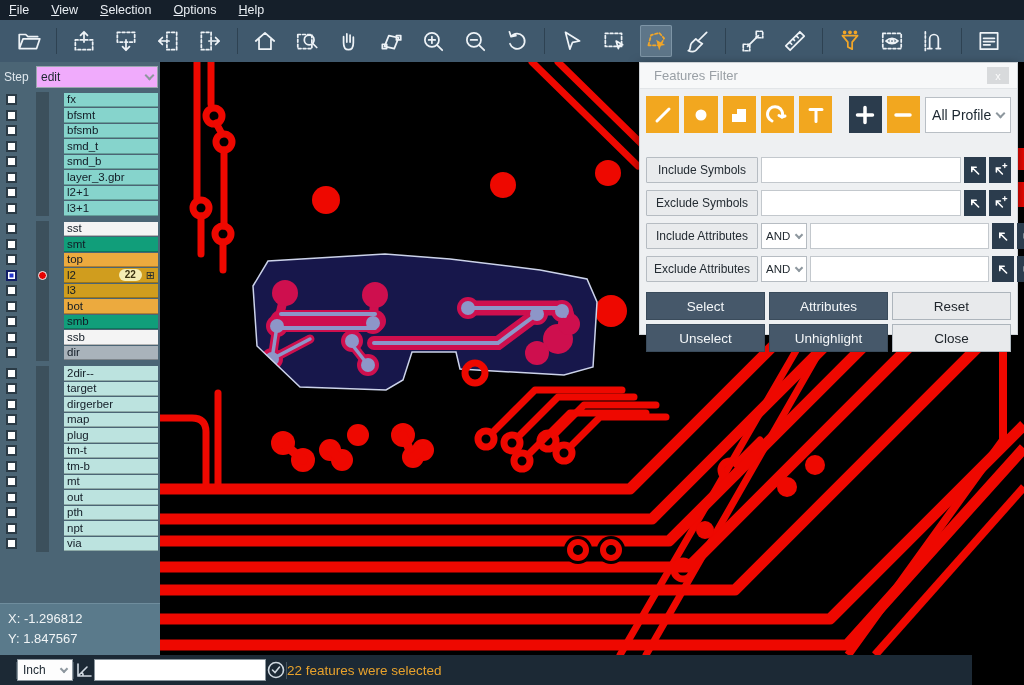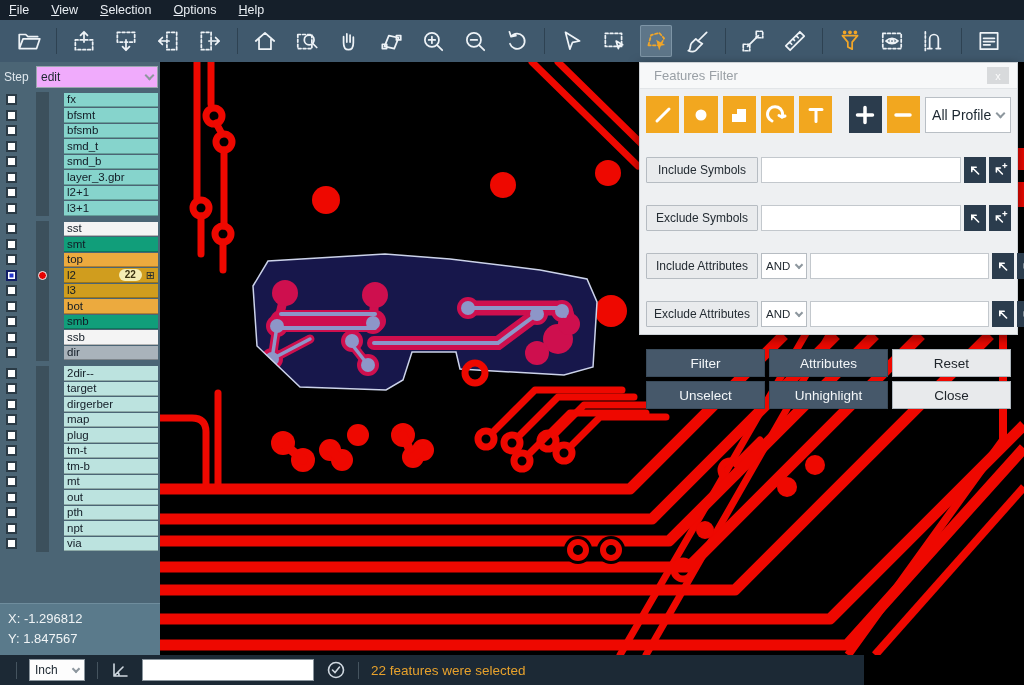--- a/index.html
+++ b/index.html
@@ -72,38 +72,38 @@
   .dlg-close { margin-left:auto; width:22px; height:17px; background:#d8dadc; color:#fbfbfb;
     font-size:11px; display:flex; align-items:center; justify-content:center; }
   .dlg-body { padding:7px 6px 0 6px; }
   .toolsrow { display:flex; align-items:center; gap:5px; margin-bottom:24px; }
   .gbtn { width:37px; height:37px; background:#f2a71f; display:flex; align-items:center; justify-content:center; }
   .gbtn svg { width:22px; height:22px; }
   .gbtn.navy { background:#2b3c4d; }
   .profile-dd { margin-left:auto; width:94px; height:36px; background:#fff; border:1px solid #b9bfc5;
     display:flex; align-items:center; padding:0 6px; font-size:14px; color:#1c2730; }
   .profile-dd .chev { margin-left:auto; }
-  .frow { display:flex; align-items:center; gap:3px; margin-bottom:22px; height:26px; }
+  .frow { display:flex; align-items:center; gap:3px; margin-bottom:7px; height:26px; }
   .flabel { width:112px; height:26px; background:#e9ebed; border:1px solid #b6bcc2; border-radius:1px;
     font-size:12px; color:#242c33; display:flex; align-items:center; justify-content:center; flex:none; }
   .fand { width:46px; height:26px; background:#fff; border:1px solid #b6bcc2; font-size:11.5px;
     color:#242c33; display:flex; align-items:center; padding:0 4px; flex:none; }
   .fand .chev { margin-left:auto; width:6px; height:6px; }
   .ffield { flex:1; height:26px; background:#fff; border:1px solid #c3c8cd; }
   .abtn { width:22px; height:26px; background:#2b3c4d; flex:none;
     display:flex; align-items:center; justify-content:center; }
   .abtn svg { width:16px; height:16px; }
   .btngrid { display:grid; grid-template-columns:1fr 1fr 1fr; gap:4px; margin-top:10px; }
   .dbtn { height:28px; font-size:13.5px; display:flex; align-items:center; justify-content:center; }
   .dbtn.dark { background:#46586a; color:#f3f6f8; border:1px solid #3a4b5b; }
   .dbtn.light { background:#e8eaec; color:#20262c; border:1px solid #adb5bc; }
 
   
-  .statusbar { position:absolute; left:0; top:655px; width:864px; height:30px; background:#1c2935;
-    display:flex; align-items:center; gap:12px; padding-left:16px; }
+  .statusbar { position:absolute; left:0; top:655px; width:972px; height:30px; background:#1c2935;
+    display:flex; align-items:center; gap:0; padding-left:16px; }
   .ssep { width:1px; height:17px; background:#45545f; }
   .unit-dd { width:56px; height:22px; background:#fdfdfd; border:1px solid #8b969e; display:flex;
     align-items:center; padding:0 5px; font-size:12px; color:#1c2730; }
   .unit-dd .chev { margin-left:auto; width:6px; height:6px; }
   .cmdinput { width:172px; height:22px; background:#fff; border:1px solid #8b969e;
     font-size:12px; padding:0 5px; color:#222; }
   .sicon svg { width:20px; height:20px; display:block; }
   .statusmsg { color:#e8a22c; font-size:13.5px; }
 </style>
 </head>
@@ -737,21 +737,21 @@
             </div>
             <div class="abtn">
               <svg viewBox="0 0 20 20">
                 <path d="M13,15 L5.5,7.5 M5.5,12.5 V7.5 H10.5" stroke="#fff" stroke-width="2" fill="none" stroke-linecap="round"></path>
                 <path d="M13.5,4.5 h5 M16,2 v5" stroke="#fff" stroke-width="1.6" fill="none" stroke-linecap="round"></path>
               </svg>
             </div>
           </div>
         </div>
       <div class="btngrid">
-        <div class="dbtn dark">Filter</div>
+        <div class="dbtn dark">Select</div>
         <div class="dbtn dark">Attributes</div>
         <div class="dbtn light">Reset</div>
         <div class="dbtn dark">Unselect</div>
         <div class="dbtn dark">Unhighlight</div>
         <div class="dbtn light">Close</div>
       </div>
     </div>
   </div>
 
   <div class="statusbar">

